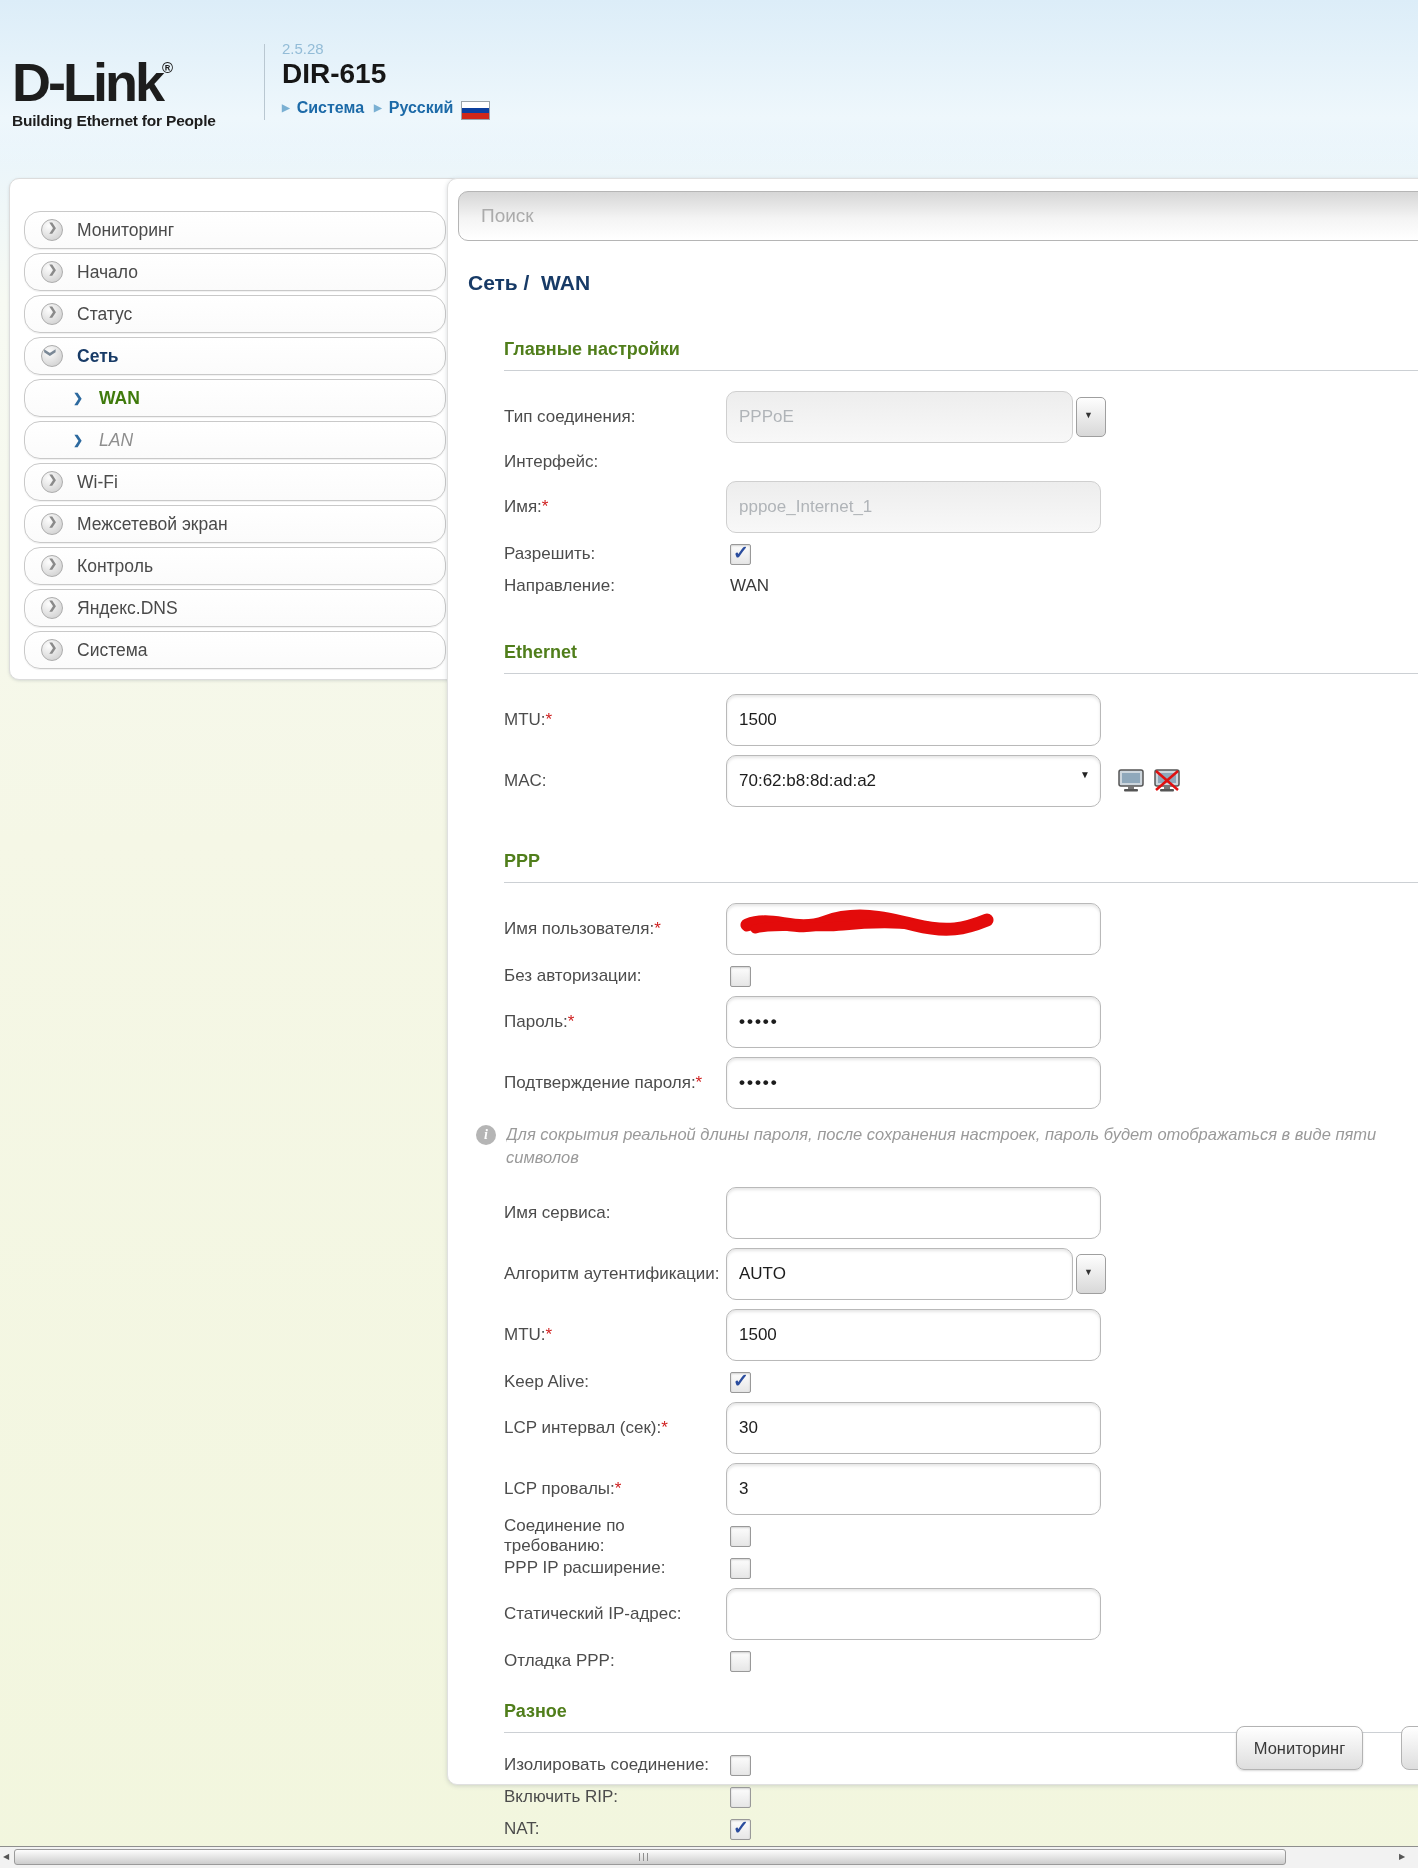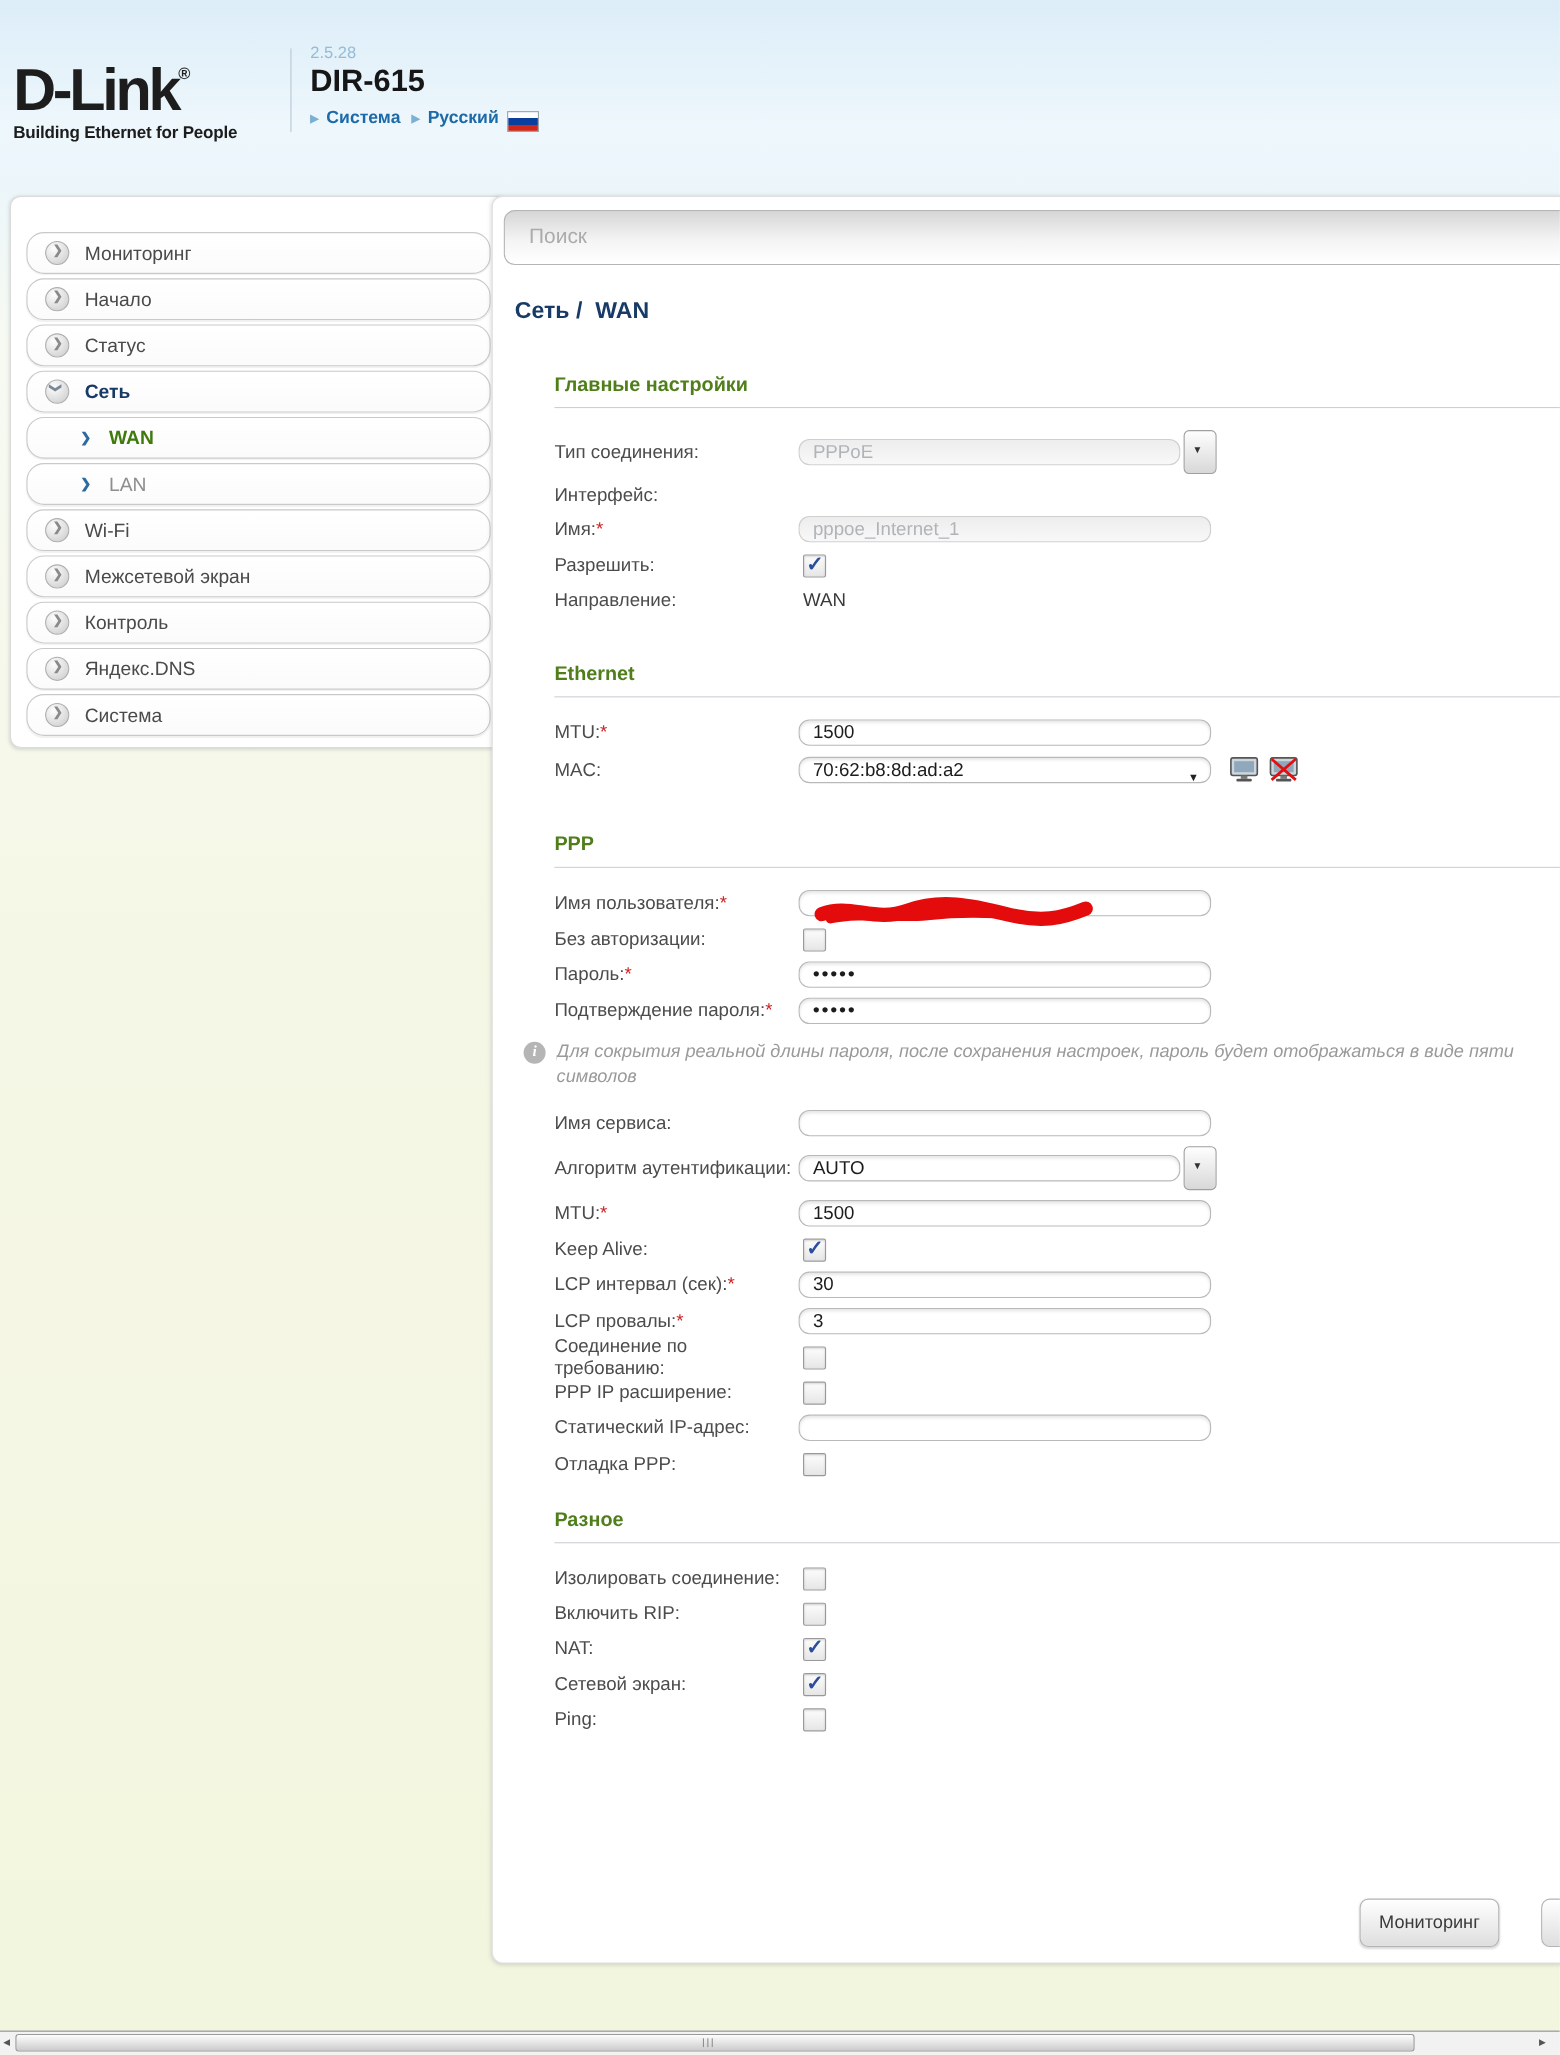--- a/index.html
+++ b/index.html
@@ -37,40 +37,40 @@
     background:radial-gradient(circle at 35% 30%,#fdfdfd,#c9c9c9);
     border:1px solid #adadad;position:relative;flex:0 0 20px;}
   .circ:after{content:"❯";position:absolute;left:6px;top:1px;font-size:11px;color:#8a8a8a;font-weight:700;}
   .circ.down:after{left:4px;top:0px;transform:rotate(90deg);color:#7a8896;}
   .side-lbl{margin-left:14px;font-size:17.5px;color:#4a4a4a;}
   .side-item.open .side-lbl{color:#173a66;font-weight:700;}
   .side-item.sub{padding-left:0;}
   .sub-arrow{color:#2d6a9f;font-size:12px;font-weight:700;margin-left:48px;flex:0 0 auto;}
   .side-item.sub .side-lbl{margin-left:16px;}
   .side-item.sub.active .side-lbl{color:#3f7a0c;font-weight:700;}
-  .side-item.sub.inactive .side-lbl{color:#8e8e8e;}
+  .side-item.sub.inactive .side-lbl{color:#8e8e8e;font-style:italic;}
   
   .panel{position:absolute;left:447px;top:178px;width:1030px;height:1607px;background:#fff;
     border:1px solid #e0e0e0;border-radius:10px;box-shadow:0 1px 4px rgba(120,130,140,.3);
     box-sizing:border-box;padding:12px 0 0 0;}
   .search-box{margin:0 10px 0 10px;height:50px;border:1px solid #b5b5b5;border-radius:10px;
     background:linear-gradient(180deg,#d6d6d6 0%,#f4f4f4 55%,#ffffff 100%);
     display:flex;align-items:center;box-sizing:border-box;width:990px;}
   .search-box input{border:none;outline:none;background:transparent;width:100%;height:100%;
     font-size:19px;color:#444;padding:0 22px;font-family:"Liberation Sans",sans-serif;}
   .search-box input::placeholder{color:#ababab;}
   .page-title{margin:30px 0 0 20px;font-size:21px;font-weight:700;color:#173a66;white-space:pre;}
   .section{margin:44px 0 0 56px;width:930px;}
   .section.tight{margin-top:28px;}
   .sec-head{font-size:18px;font-weight:700;color:#507e1b;padding-bottom:10px;
     border-bottom:1px solid #ccd0d4;margin-bottom:20px;}
   .row{display:flex;align-items:center;margin-bottom:9px;}
   .row .lbl{flex:0 0 222px;font-size:17px;color:#4c4c4c;}
   .req{color:#d02020;}
-  .tinput{width:375px;height:24px;border:1px solid #b9b9b9;border-radius:10px;background:#fff;
+  .tinput{width:375px;height:52px;border:1px solid #b9b9b9;border-radius:10px;background:#fff;
     box-shadow:inset 0 2px 3px rgba(0,0,0,.10);box-sizing:border-box;
     font-size:17px;color:#1c1c1c;display:flex;align-items:center;padding:0 12px;position:relative;}
   .tinput.dis{background:linear-gradient(180deg,#ededed,#f8f8f8);color:#b0b4b8;box-shadow:none;border-color:#cfcfcf;}
   .combo{display:flex;align-items:center;}
   .combo .cval{width:347px;}
   .combo-btn{width:28px;height:38px;margin-left:3px;border:1px solid #9f9f9f;border-radius:5px;
     background:linear-gradient(180deg,#fefefe,#d8d8d8);position:relative;cursor:pointer;flex:0 0 28px;}
   .combo-btn:after{content:"▼";position:absolute;left:7px;top:12px;font-size:9px;color:#333;}
   .mac-arrow{position:absolute;right:10px;top:13px;font-size:10px;color:#222;}
   .pwd{letter-spacing:2px;font-weight:700;}

